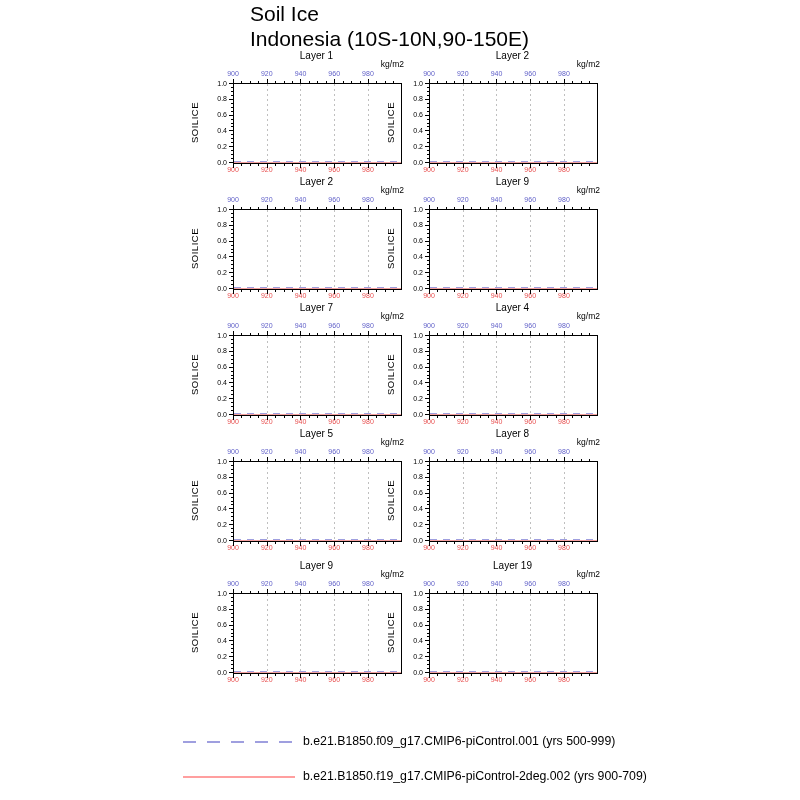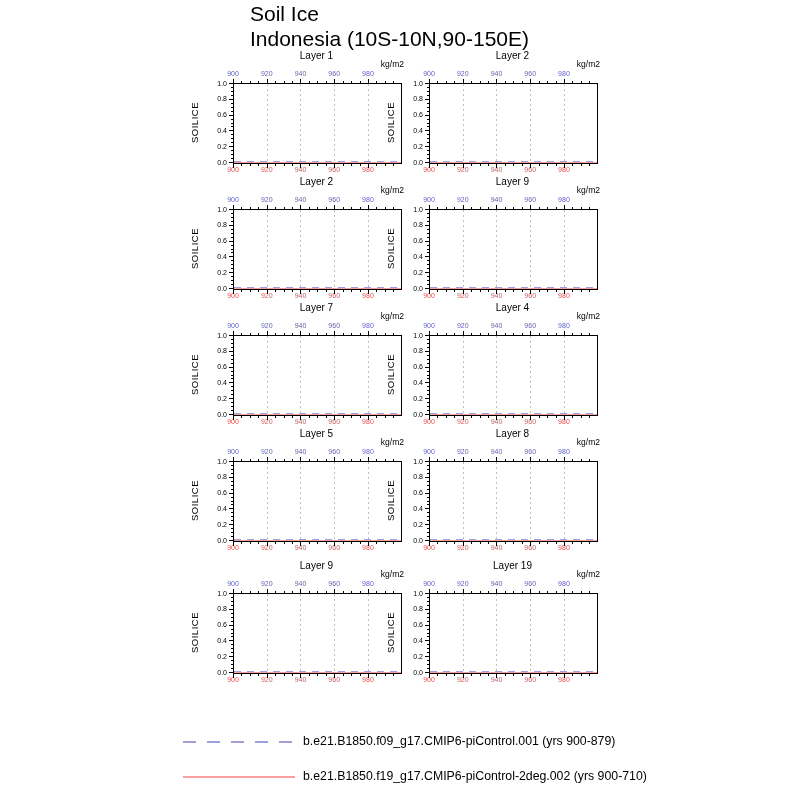--- a/index.html
+++ b/index.html
@@ -938,17 +938,17 @@
         <div class="ylab" style="left: 32px; top: 45.3px;">0.8</div>
         <div class="ylab" style="left: 32px; top: 61.1px;">0.6</div>
         <div class="ylab" style="left: 32px; top: 76.9px;">0.4</div>
         <div class="ylab" style="left: 32px; top: 92.7px;">0.2</div>
         <div class="ylab" style="left: 32px; top: 108.5px;">0.0</div>
         <div class="ylabel-rot" style="left: 15px; top: 33px; height: 79px; width: 13px;">SOILICE</div>
       </div>
     </div>
   <div>
     <div class="legend-line dashed" style="background: repeating-linear-gradient(90deg, rgb(159, 159, 223) 0px, rgb(159, 159, 223) 13px, transparent 13px, transparent 24px);"></div>
-    <div class="legend-text t1">b.e21.B1850.f09_g17.CMIP6-piControl.001 (yrs 900-879)</div>
+    <div class="legend-text t1">b.e21.B1850.f09_g17.CMIP6-piControl.001 (yrs 500-999)</div>
     <div class="legend-line solid" style="background: rgb(255, 159, 159);"></div>
-    <div class="legend-text t2">b.e21.B1850.f19_g17.CMIP6-piControl-2deg.002 (yrs 900-710)</div>
+    <div class="legend-text t2">b.e21.B1850.f19_g17.CMIP6-piControl-2deg.002 (yrs 900-709)</div>
   </div>
 </div>
 
 </body></html>

